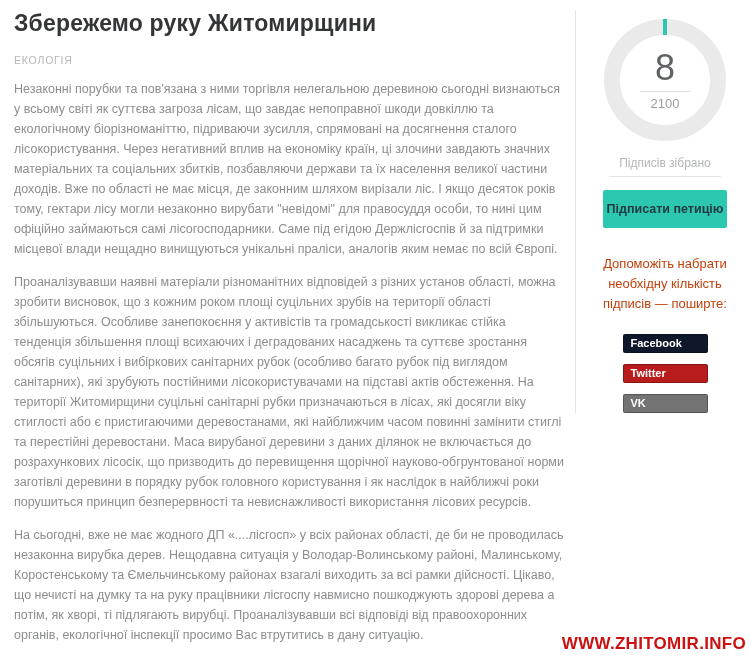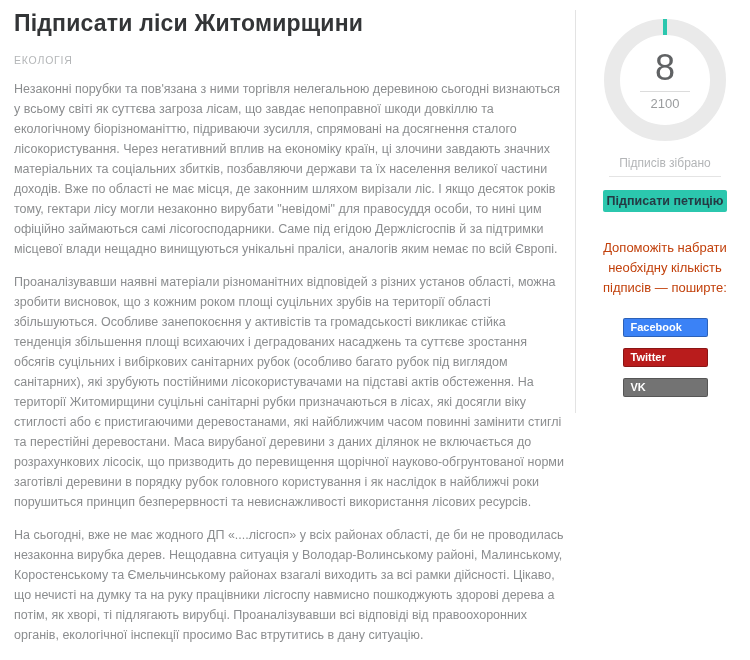--- a/index.html
+++ b/index.html
@@ -105,21 +105,21 @@
   .stat-divider {
     width: 112px;
     height: 1px;
     background: #e4e4e4;
     margin: 6px auto;
   }
   .sign-button {
     display: block;
     margin: 13px auto 0;
     width: 124px;
-    height: 22px;
+    height: 38px;
     border: none;
     border-radius: 2px;
     background: #2bc7ae;
     color: #243a44;
     font-family: "Liberation Sans", sans-serif;
     font-size: 12.5px;
     font-weight: bold;
     cursor: pointer;
   }
   .share-prompt {
@@ -156,21 +156,21 @@
     color: #cc1111;
     letter-spacing: 0.3px;
   }
 </style>
 </head>
 <body>
 
 <div class="page">
 
   <div class="content">
-    <h1 class="title">Підписати ліси Житомирщини</h1>
+    <h1 class="title">Збережемо руку Житомирщини</h1>
     <div class="category">ЕКОЛОГІЯ</div>
     <div class="body-text">
       <p>Незаконні порубки та пов'язана з ними торгівля нелегальною деревиною сьогодні визнаються у всьому світі як суттєва загроза лісам, що завдає непоправної шкоди довкіллю та екологічному біорізноманіттю, підриваючи зусилля, спрямовані на досягнення сталого лісокористування. Через негативний вплив на економіку країн, ці злочини завдають значних матеріальних та соціальних збитків, позбавляючи держави та їх населення великої частини доходів. Вже по області не має місця, де законним шляхом вирізали ліс. І якщо десяток років тому, гектари лісу могли незаконно вирубати "невідомі" для правосуддя особи, то нині цим офіційно займаються самі лісогосподарники. Саме під егідою Держлісгоспів й за підтримки місцевої влади нещадно винищуються унікальні праліси, аналогів яким немає по всій Європі.</p>
       <p>Проаналізувавши наявні матеріали різноманітних відповідей з різних установ області, можна зробити висновок, що з кожним роком площі суцільних зрубів на території області збільшуються. Особливе занепокоєння у активістів та громадськості викликає стійка тенденція збільшення площі всихаючих і деградованих насаджень та суттєве зростання обсягів суцільних і вибіркових санітарних рубок (особливо багато рубок під виглядом санітарних), які зрубують постійними лісокористувачами на підставі актів обстеження. На території Житомирщини суцільні санітарні рубки призначаються в лісах, які досягли віку стиглості або є пристигаючими деревостанами, які найближчим часом повинні замінити стиглі та перестійні деревостани. Маса вирубаної деревини з даних ділянок не включається до розрахункових лісосік, що призводить до перевищення щорічної науково-обгрунтованої норми заготівлі деревини в порядку рубок головного користування і як наслідок в найближчі роки порушиться принцип безперервності та невиснажливості використання лісових ресурсів.</p>
       <p>На сьогодні, вже не має жодного ДП «....лісгосп» у всіх районах області, де би не проводилась незаконна вирубка дерев. Нещодавна ситуація у Володар-Волинському районі, Малинському, Коростенському та Ємельчинському районах взагалі виходить за всі рамки дійсності. Цікаво, що нечисті на думку та на руку працівники лісгоспу навмисно пошкоджують здорові дерева а потім, як хворі, ті підлягають вирубці. Проаналізувавши всі відповіді від правоохоронних органів, екологічної інспекції просимо Вас втрутитись в дану ситуацію.</p>
       <p>Крім того, на території Житомирщини не проводяться позачергові (негайні) санітарно-оздоровчі заходи у лісових масивах, що пройдені пожежами, пошкоджені вітром, уражені ожеледицею і снігом, що призводить до погіршення санітарного стану лісів, замовчуються маштаби пошкоджень, тому просимо створити розширену комісію по перевірці всіх даних фактів та провести аудит всіх лісгоспів.</p>
     </div>
 
   </div>
 
@@ -187,20 +187,21 @@
       </div>
     </div>
 
     <div class="stat-label first">Підписів зібрано</div>
     <div class="stat-divider"></div>
 
     <button class="sign-button" style="background: rgb(43, 199, 174);">Підписати петицію</button>
 
     <div class="share-prompt">Допоможіть набрати необхідну кількість підписів — поширте:</div>
 
-    <div class="share-button first" style="background: #3b82f6;">Facebook</div>
+    <div class="share-button first" style="background: #0f172a;">Facebook</div>
     <div class="share-button" style="background: #b91c1c;">Twitter</div>
     <div class="share-button" style="background: #737373;">VK</div>
 
   </div>
 
+  <div class="watermark" style="color: rgb(204, 17, 17);">WWW.ZHITOMIR.INFO</div>
 
 </div>
 
 </body></html>

